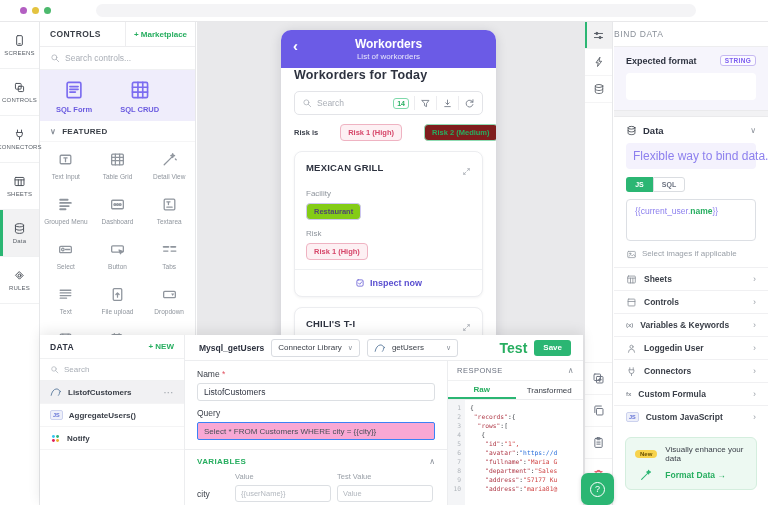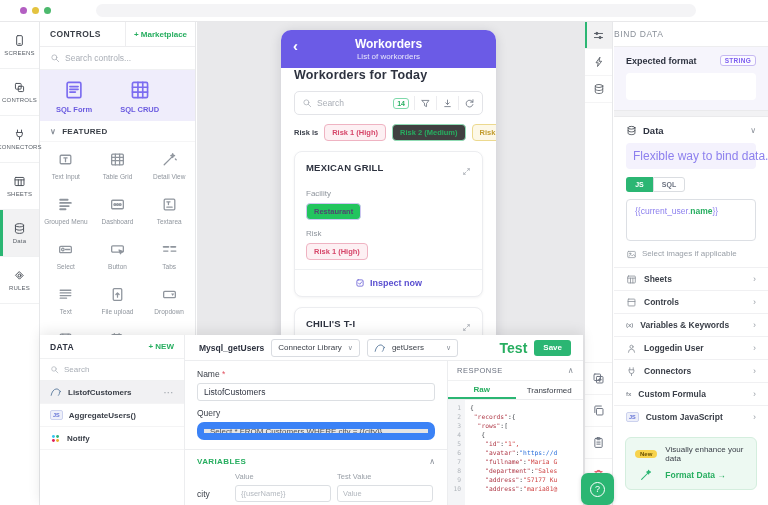--- a/index.html
+++ b/index.html
@@ -41,33 +41,33 @@
   .ph-title{font-size:12px;font-weight:bold}
   .ph-sub{font-size:8px;opacity:.85;margin-top:1px}
   .ph-body{padding:0 13px}
   .ph-h1{margin-top:0;font-size:12.5px;font-weight:bold;color:#2e3340;letter-spacing:.2px}
   .ph-search{margin-top:9px;height:24px;border:1px solid #e3e4e8;border-radius:5px;display:flex;align-items:center;padding:0 7px;gap:5px;color:#a9aeb6}
   .ph-search input{border:0;outline:0;flex:1;font-size:8.5px;min-width:10px;color:#3c414a;font-family:inherit}
   .ph-search input::placeholder{color:#a9aeb6}
   .badge14{font-size:7px;color:#27ae60;border:1px solid #7fd9ab;border-radius:3px;padding:1px 3px;font-weight:bold}
   .ph-sep{width:1px;height:14px;background:#ececef}
   .ph-tool{color:#6b7280;display:flex;align-items:center;cursor:pointer}
-  .ph-riskrow{margin-top:9px;display:flex;align-items:center;gap:6px;white-space:nowrap}
+  .ph-riskrow{margin-top:9px;display:flex;align-items:center;gap:22px;white-space:nowrap}
   .risk-lbl{font-size:7.5px;font-weight:bold;color:#3a3f4a}
   .chip{font-size:7.5px;font-weight:bold;padding:3px 7px;border-radius:4px;border:1px solid;cursor:pointer;white-space:nowrap}
   .chip.red{color:#d6476a;border-color:#efb3c2;background:#fdf0f3}
-  .chip.green{color:#27ae60;border-color:#90dcb4;background:#404040}
+  .chip.green{color:#27ae60;border-color:#90dcb4;background:#7f1d1d}
   .chip.yellow{color:#c19b2e;border-color:#ecd98f;background:#fdf8e7}
   .ph-card{margin-top:10px;border:1px solid #ecedf0;border-radius:8px;box-shadow:0 1px 3px rgba(20,20,40,.05);background:#fff}
   .card-pad{padding:10px 11px 9px}
   .card-top{display:flex;justify-content:space-between;align-items:flex-start}
   .card-title{font-size:9.5px;font-weight:bold;color:#2e3340;letter-spacing:.2px}
   .expand{color:#9aa0a8;cursor:pointer}
   .fld-lbl{margin-top:9px;font-size:8px;color:#8f959d}
-  .chip.purple{color:#4f4670;border-color:#cdc6f2;background:#22c55e}
+  .chip.purple{color:#4f4670;border-color:#cdc6f2;background:#84cc16}
   .chip-row{margin-top:5px;display:flex}
   .card-foot{display:flex;border-top:1px solid #eef0f2}
   .cbtn{flex:1;height:26px;display:flex;align-items:center;justify-content:center;gap:5px;color:#5a4fd0;font-size:9px;font-weight:bold;cursor:pointer}
   .cbtn+.cbtn{border-left:1px solid #eef0f2}
   
   #rightrail{position:absolute;left:585px;top:22px;bottom:0;width:28px;background:#fff;border-right:1px solid #e7e8ea;z-index:3}
   .rr-item{height:27px;display:flex;align-items:center;justify-content:center;color:#5a6068;position:relative;cursor:pointer;border-bottom:1px solid #f4f4f5}
   .rr-item.active{background:#f1f1f2}
   .rr-item.active:before{content:"";position:absolute;left:0;top:0;bottom:0;width:2px;background:#2bb673}
   .rr-bottom{position:absolute;top:340px;left:0;right:0}
@@ -123,21 +123,21 @@
   .dpm-title{font-size:8.5px;font-weight:bold;color:#2e3340;white-space:nowrap}
   .selbox{height:18px;border:1px solid #d9dce1;border-radius:3px;display:flex;align-items:center;gap:6px;padding:0 6px;font-size:8px;color:#3c414a;cursor:pointer;white-space:nowrap}
   .selbox .chev{color:#8a9099;font-size:7px}
   .dpm-test{margin-left:auto;font-size:14px;font-weight:bold;color:#27ae60;cursor:pointer}
   .dpm-save{height:16px;padding:0 9px;background:#2bb673;border-radius:3px;color:#fff;font-size:8px;font-weight:bold;display:flex;align-items:center;cursor:pointer}
   .dpm-body{flex:1;display:flex;min-height:0}
   .form-col{flex:1;padding:8px 12px 0;min-width:0}
   .f-lbl{font-size:8.5px;color:#3c414a}
   .req{color:#e25563}
   .f-in{margin-top:4px;width:100%;height:18px;border:1px solid #dcdfe3;border-radius:3px;padding:0 6px;font-size:8.5px;color:#2e3340;outline:0;font-family:inherit}
-  .f-query{margin-top:4px;height:18px;background:#e5e5e5;border:7px solid #3b82f6;border-radius:7px;display:flex;align-items:center;padding:0 6px;font-size:8px;color:#4a4f57;white-space:nowrap;overflow:hidden}
+  .f-query{margin-top:4px;height:18px;background:#f9a8d4;border:1px solid #3b82f6;border-radius:2px;display:flex;align-items:center;padding:0 6px;font-size:8px;color:#4a4f57;white-space:nowrap;overflow:hidden}
   .f-row2{margin-top:7px}
   .f-div{margin:9px -12px 0;border-top:1px solid #ecedef}
   .vars-head{margin-top:7px;display:flex;justify-content:space-between;align-items:center}
   .vars-title{font-size:8px;font-weight:bold;color:#27ae60;letter-spacing:.4px}
   .vars-head .chev{color:#8a9099;font-size:8px}
   .vars-cols{display:flex;margin-top:6px;font-size:7.5px;color:#9aa0a8}
   .vc1{margin-left:38px;width:102px}
   .vars-row{display:flex;align-items:center;margin-top:4px;gap:6px}
   .var-name{width:32px;font-size:8.5px;color:#3c414a}
   .var-in{width:96px;height:17px;border:1px solid #dcdfe3;border-radius:3px;padding:0 5px;font-size:7.5px;color:#2e3340;outline:0;font-family:inherit}

